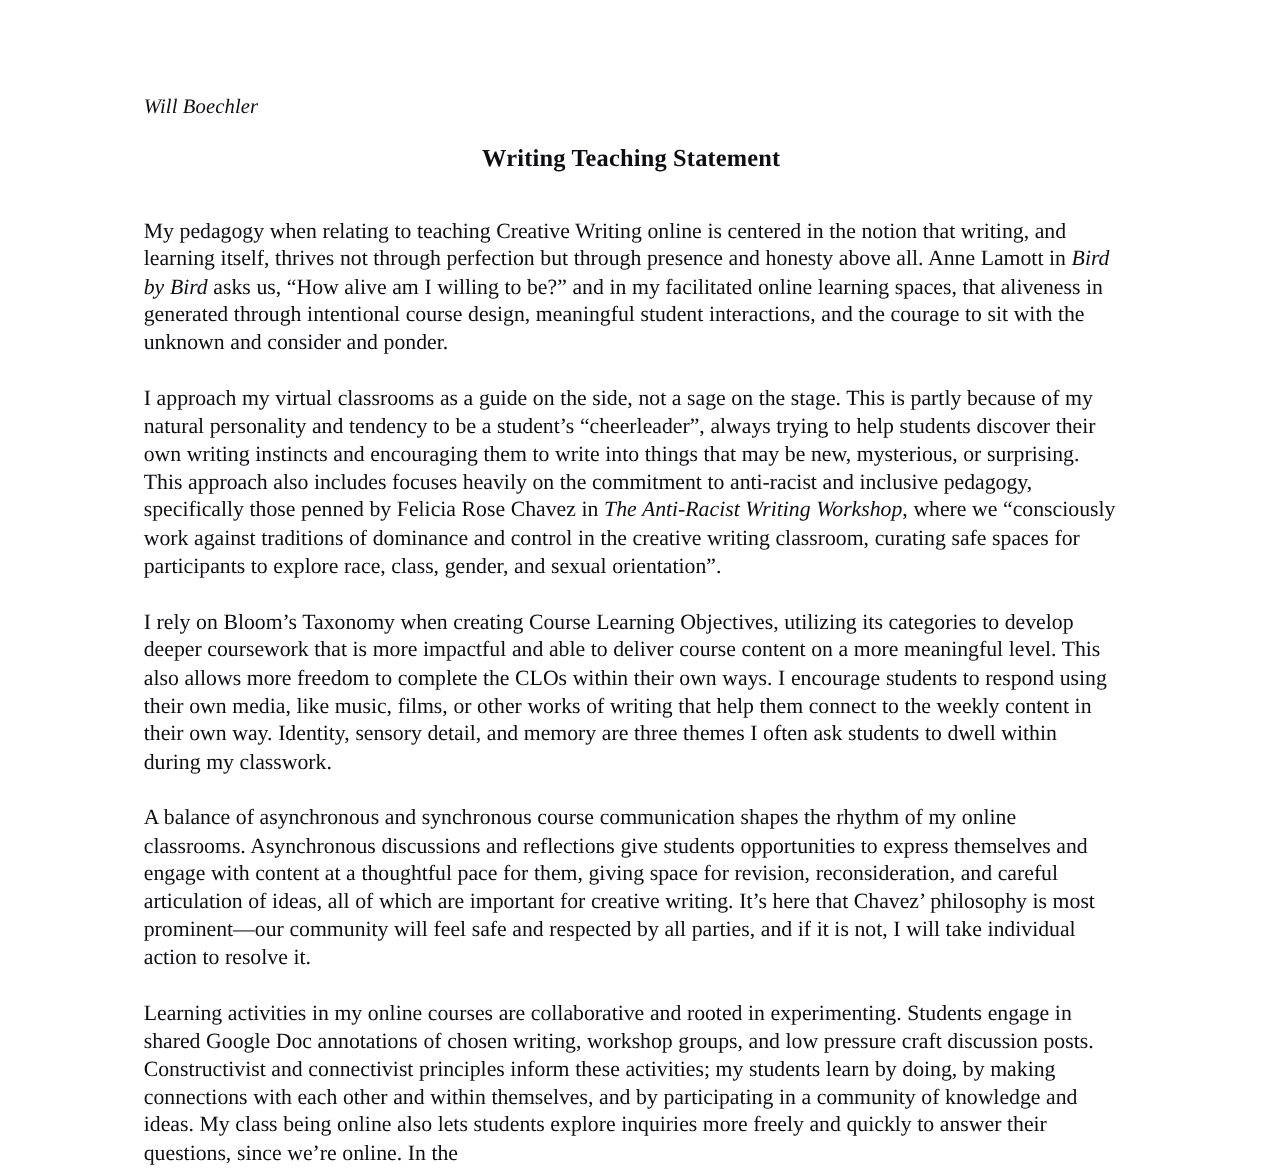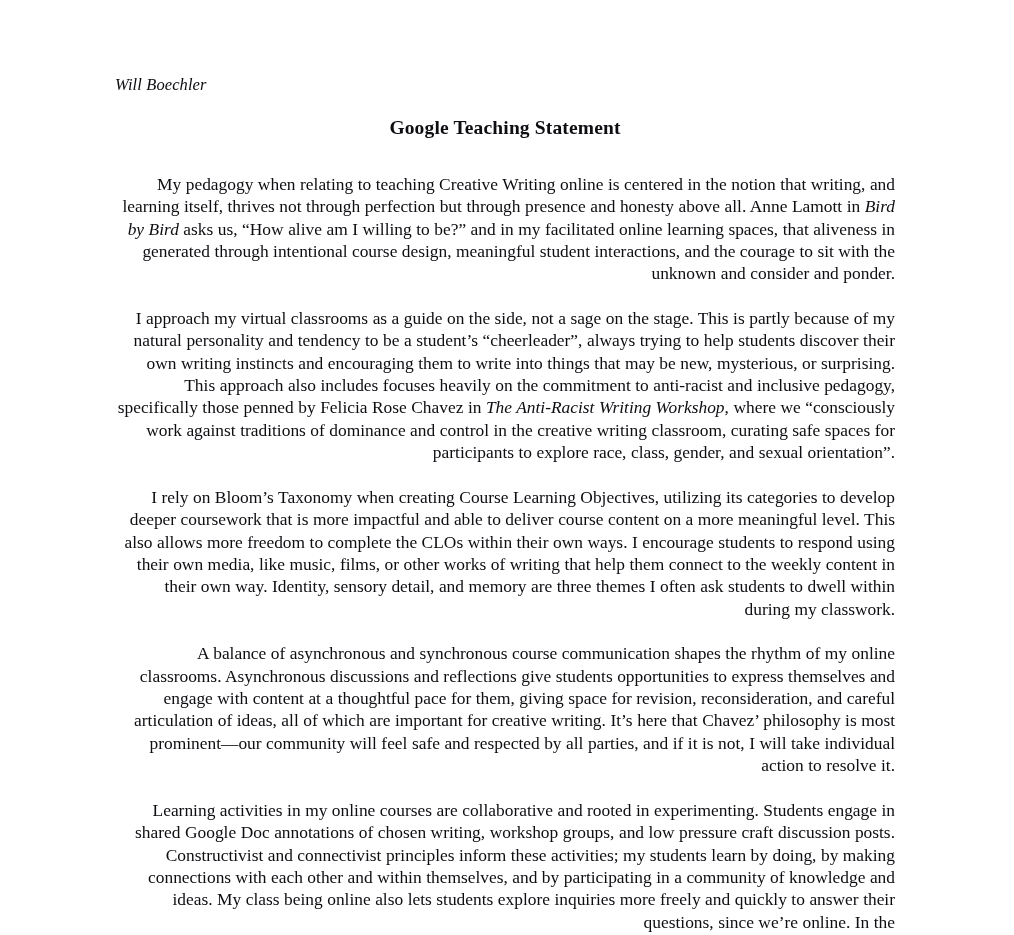--- a/index.html
+++ b/index.html
@@ -43,21 +43,21 @@
     padding-top: 21px;
     letter-spacing: 0.15px;
   }
   .body-copy {
     padding-top: 34px;
   }
   p.para {
     font-size: 17.4px;
     line-height: 22.35px;
     margin: 0 0 22.4px 0;
-    text-align: right;
+    text-align: left;
     word-spacing: 0.15px;
   }
   p.para:last-child {
     margin-bottom: 2px;
   }
   em {
     font-style: italic;
   }
   
   .clipped {
@@ -65,21 +65,21 @@
   }
 </style>
 </head>
 <body>
 
 <div class="page">
   <div class="content">
 
     <p class="byline">Will Boechler</p>
 
-    <h1 class="doc-title">Google Teaching Statement</h1>
+    <h1 class="doc-title">Writing Teaching Statement</h1>
 
     <div class="body-copy">
       <p class="para">My pedagogy when relating to teaching Creative Writing online is centered in the notion that writing, and learning itself, thrives not through perfection but through presence and honesty above all. Anne Lamott in <em>Bird by Bird</em> asks us, “How alive am I willing to be?” and in my facilitated online learning spaces, that aliveness in generated through intentional course design, meaningful student interactions, and the courage to sit with the unknown and consider and ponder.</p>
       <p class="para">I approach my virtual classrooms as a guide on the side, not a sage on the stage. This is partly because of my natural personality and tendency to be a student’s “cheerleader”, always trying to help students discover their own writing instincts and encouraging them to write into things that may be new, mysterious, or surprising. This approach also includes focuses heavily on the commitment to anti-racist and inclusive pedagogy, specifically those penned by Felicia Rose Chavez in <em>The Anti-Racist Writing Workshop</em>, where we “consciously work against traditions of dominance and control in the creative writing classroom, curating safe spaces for participants to explore race, class, gender, and sexual orientation”.</p>
       <p class="para">I rely on Bloom’s Taxonomy when creating Course Learning Objectives, utilizing its categories to develop deeper coursework that is more impactful and able to deliver course content on a more meaningful level. This also allows more freedom to complete the CLOs within their own ways. I encourage students to respond using their own media, like music, films, or other works of writing that help them connect to the weekly content in their own way. Identity, sensory detail, and memory are three themes I often ask students to dwell within during my classwork.</p>
       <p class="para">A balance of asynchronous and synchronous course communication shapes the rhythm of my online classrooms. Asynchronous discussions and reflections give students opportunities to express themselves and engage with content at a thoughtful pace for them, giving space for revision, reconsideration, and careful articulation of ideas, all of which are important for creative writing. It’s here that Chavez’ philosophy is most prominent—our community will feel safe and respected by all parties, and if it is not, I will take individual action to resolve it.</p>
       <p class="para clipped">Learning activities in my online courses are collaborative and rooted in experimenting. Students engage in shared Google Doc annotations of chosen writing, workshop groups, and low pressure craft discussion posts. Constructivist and connectivist principles inform these activities; my students learn by doing, by making connections with each other and within themselves, and by participating in a community of knowledge and ideas. My class being online also lets students explore inquiries more freely and quickly to answer their questions, since we’re online. In the</p>
     </div>
 
   </div>

